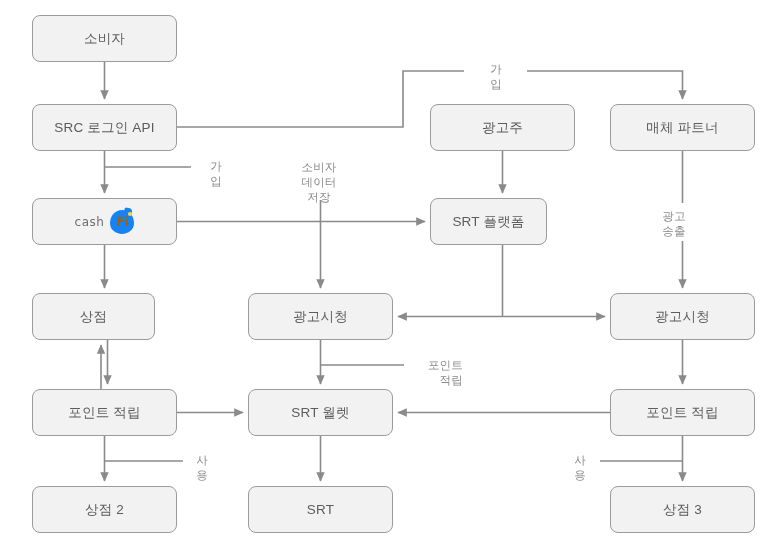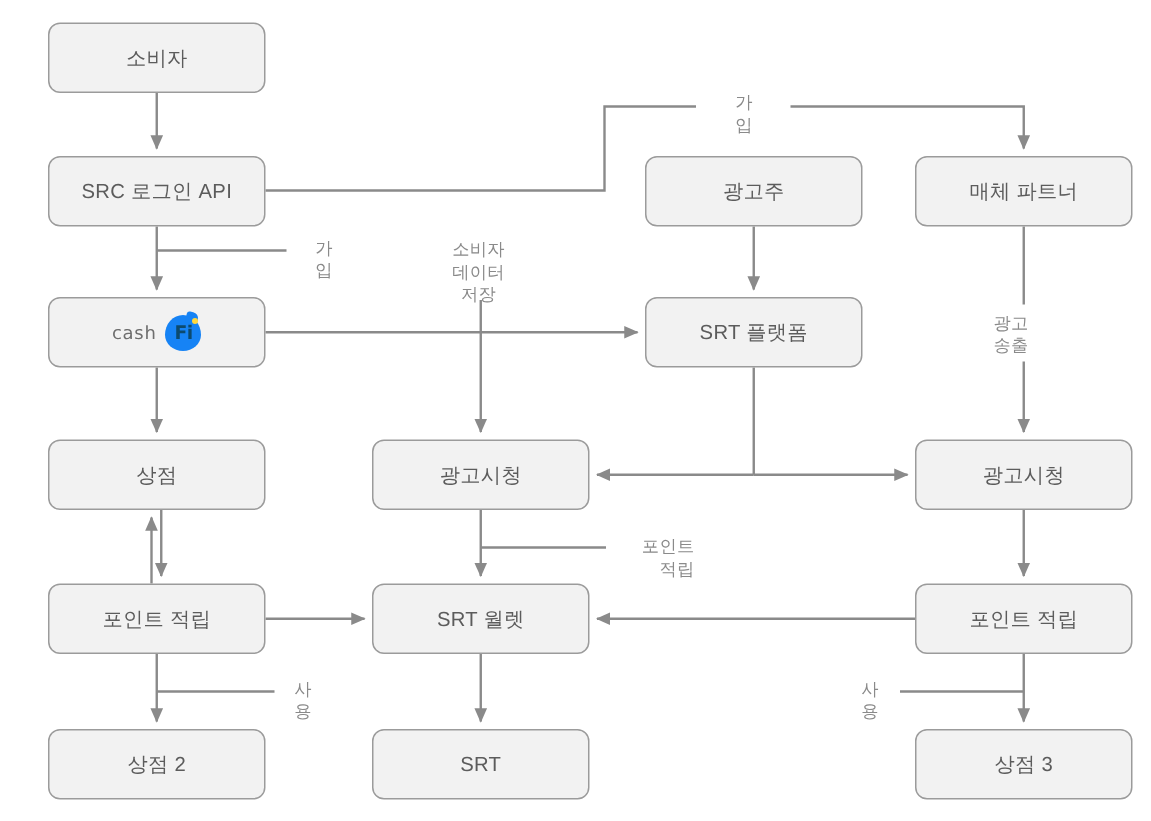--- a/index.html
+++ b/index.html
@@ -45,21 +45,21 @@
     border-radius:50% 50% 50% 50% / 55% 55% 45% 45%;
   }
   .cashfi .mark .drop::before{
     content:"";position:absolute;right:2px;top:-2px;
     width:8px;height:8px;background:#1683F5;
     border-radius:2px 4px 2px 2px;transform:rotate(12deg);
   }
   .cashfi .mark .fi{
     position:absolute;left:0;top:0;width:24px;height:24px;
     display:flex;align-items:center;justify-content:center;
-    color:#0c4a6e;font-size:12.5px;font-weight:700;
+    color:#a16207;font-size:12.5px;font-weight:700;
     font-family:"DejaVu Sans",sans-serif;letter-spacing:-0.3px;
     z-index:2;
   }
   .cashfi .mark .dot{
     position:absolute;right:2.5px;top:2.5px;width:4px;height:4px;
     background:#FFD83D;border-radius:50%;z-index:3;
   }
 </style>
 </head>
 <body>
@@ -134,21 +134,21 @@
     <span class="cashfi">
       <span class="word">cash</span>
       <span class="mark">
         <span class="drop"></span>
         <span class="fi">Fi</span>
         <span class="dot"></span>
       </span>
     </span>
   </div>
 
-  <div class="node" style="left:32px;top:293px;width:145px;height:47px;">
+  <div class="node" style="left:32px;top:293px;width:123px;height:47px;">
     <span>상점</span>
   </div>
 
   <div class="node" style="left:32px;top:389px;width:145px;height:47px;">
     <span>포인트 적립</span>
   </div>
 
   <div class="node" style="left:32px;top:486px;width:145px;height:47px;">
     <span>상점 2</span>
   </div>
@@ -162,21 +162,21 @@
   </div>
 
   <div class="node" style="left:248px;top:389px;width:145px;height:47px;">
     <span>SRT 월렛</span>
   </div>
 
   <div class="node" style="left:430px;top:104px;width:145px;height:47px;">
     <span>광고주</span>
   </div>
 
-  <div class="node" style="left:430px;top:198px;width:145px;height:47px;">
+  <div class="node" style="left:430px;top:198px;width:117px;height:47px;">
     <span>SRT 플랫폼</span>
   </div>
 
   <div class="node" style="left:610px;top:104px;width:145px;height:47px;">
     <span>매체 파트너</span>
   </div>
 
   <div class="node" style="left:610px;top:293px;width:145px;height:47px;">
     <span>광고시청</span>
   </div>

